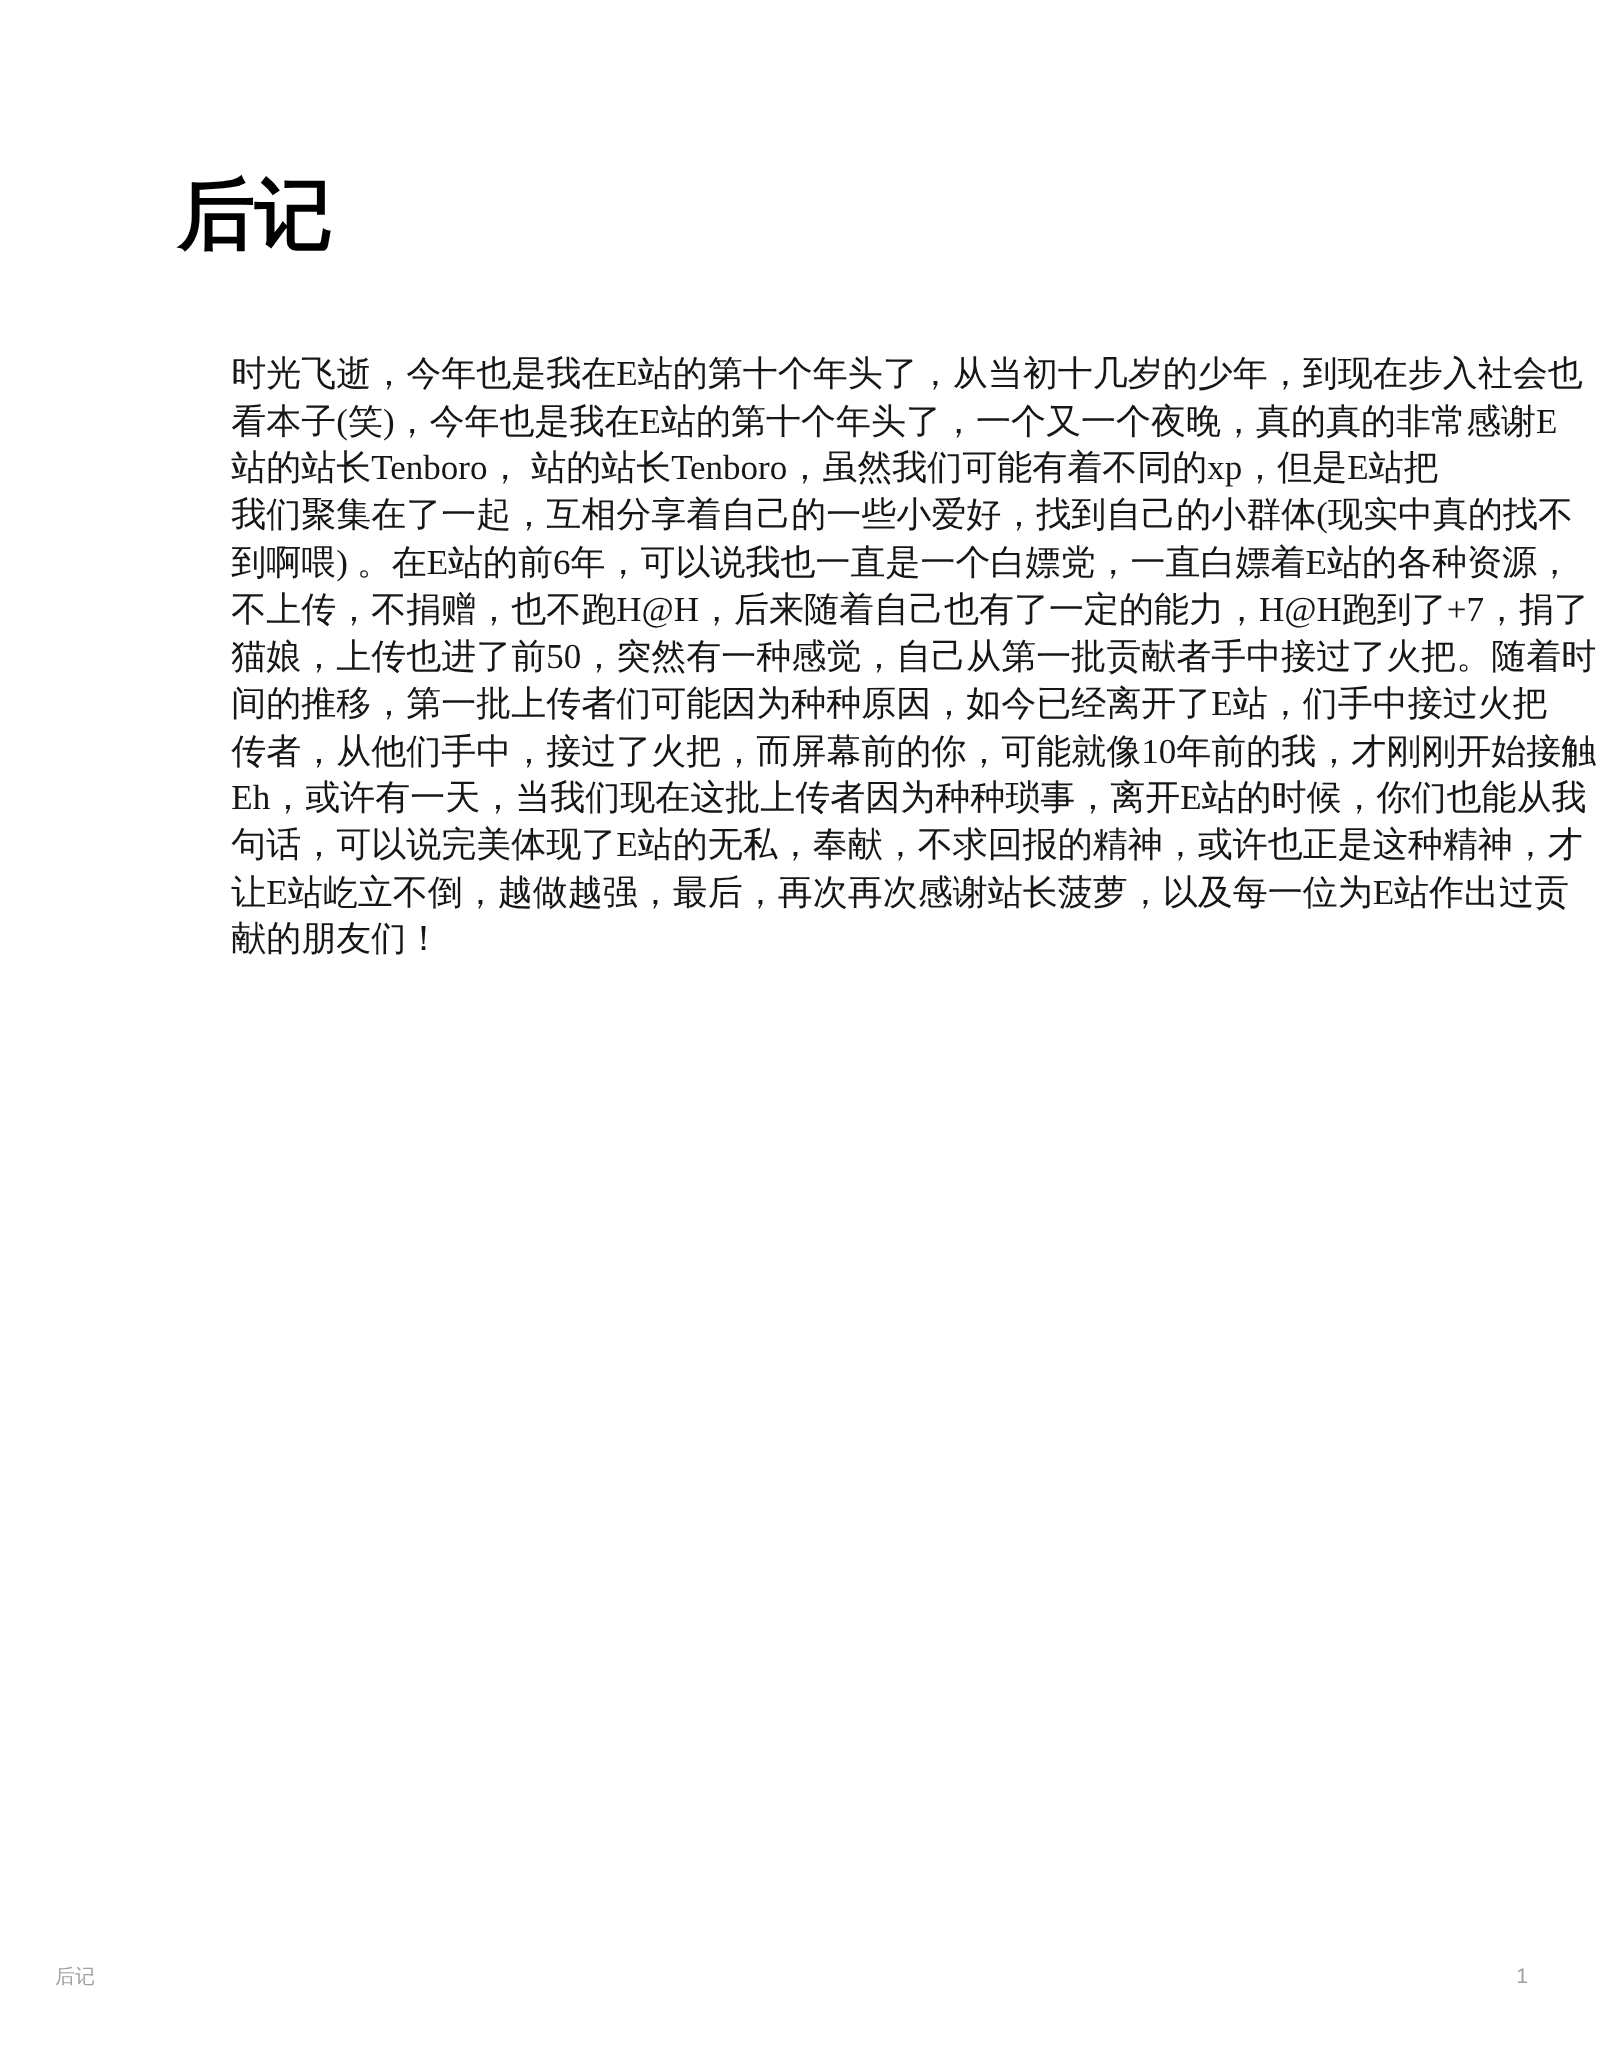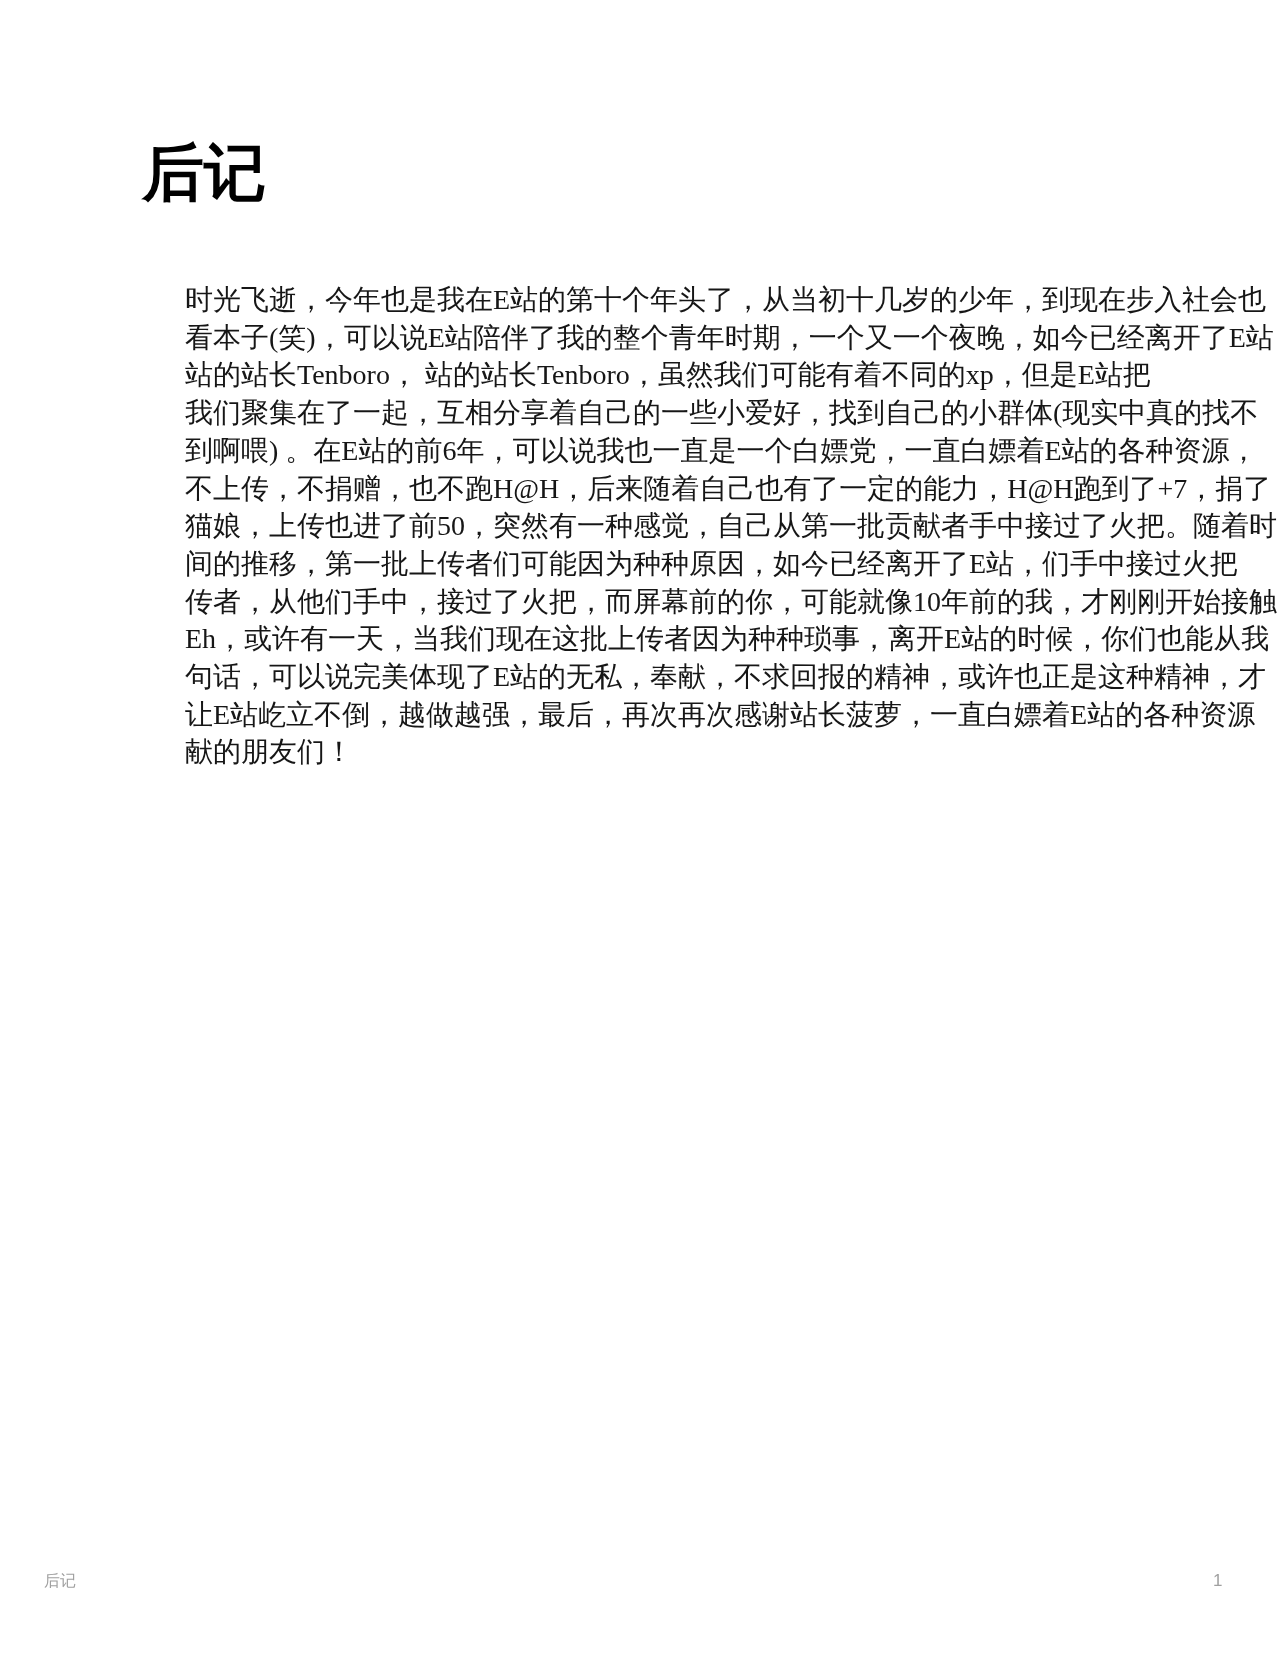--- a/index.html
+++ b/index.html
@@ -58,31 +58,31 @@
 </style>
 </head>
 <body>
 
 <div class="page" style="--background: #ffffff; --title_text: #000000; --body_text: #161616; --footer_text: #a0a0a0;">
 
   <h1 class="doc-title">后记</h1>
 
   <div class="body-text">
     <div class="line">时光飞逝，今年也是我在E站的第十个年头了，从当初十几岁的少年，到现在步入社会也</div>
-    <div class="line">看本子(笑)，可以说E站陪伴了我的整个青年时期，一个又一个夜晚，如今已经离开了E站</div>
+    <div class="line">看本子(笑)，今年也是我在E站的第十个年头了，一个又一个夜晚，真的真的非常感谢E</div>
     <div class="line">站的站长Tenboro， 站的站长Tenboro，虽然我们可能有着不同的xp，但是E站把</div>
     <div class="line">我们聚集在了一起，互相分享着自己的一些小爱好，找到自己的小群体(现实中真的找不</div>
     <div class="line">到啊喂) 。在E站的前6年，可以说我也一直是一个白嫖党，一直白嫖着E站的各种资源，</div>
     <div class="line">不上传，不捐赠，也不跑H@H，后来随着自己也有了一定的能力，H@H跑到了+7，捐了</div>
     <div class="line">猫娘，上传也进了前50，突然有一种感觉，自己从第一批贡献者手中接过了火把。随着时</div>
     <div class="line">间的推移，第一批上传者们可能因为种种原因，如今已经离开了E站，们手中接过火把</div>
     <div class="line">传者，从他们手中，接过了火把，而屏幕前的你，可能就像10年前的我，才刚刚开始接触</div>
     <div class="line">Eh，或许有一天，当我们现在这批上传者因为种种琐事，离开E站的时候，你们也能从我</div>
     <div class="line">句话，可以说完美体现了E站的无私，奉献，不求回报的精神，或许也正是这种精神，才</div>
-    <div class="line">让E站屹立不倒，越做越强，最后，再次再次感谢站长菠萝，一直白嫖着E站的各种资源</div>
+    <div class="line">让E站屹立不倒，越做越强，最后，再次再次感谢站长菠萝，以及每一位为E站作出过贡</div>
     <div class="line">献的朋友们！</div>
   </div>
 
   <div class="footer-label">后记</div>
 
   <div class="footer-page-number">1</div>
 
 </div>
 
 </body></html>

